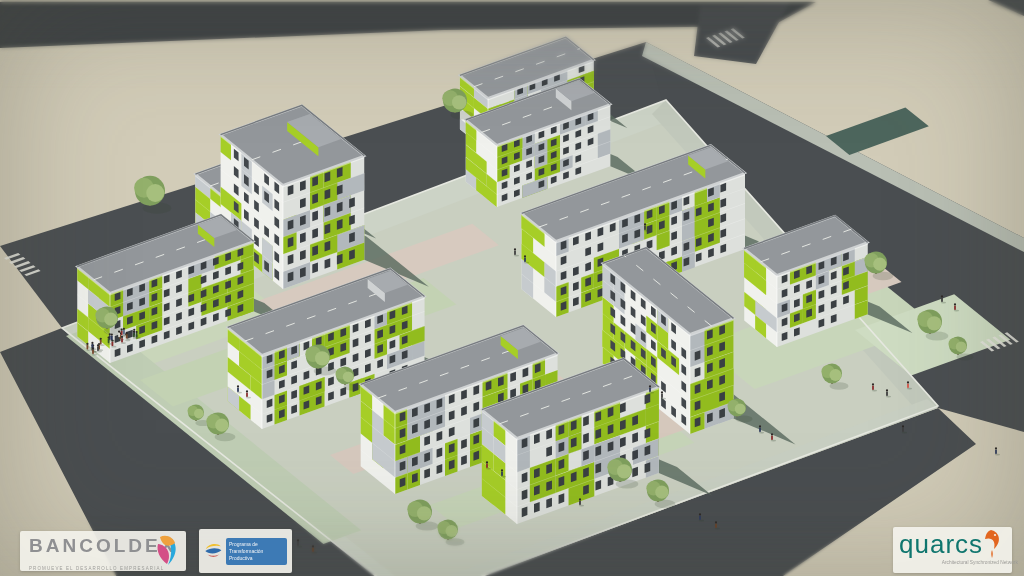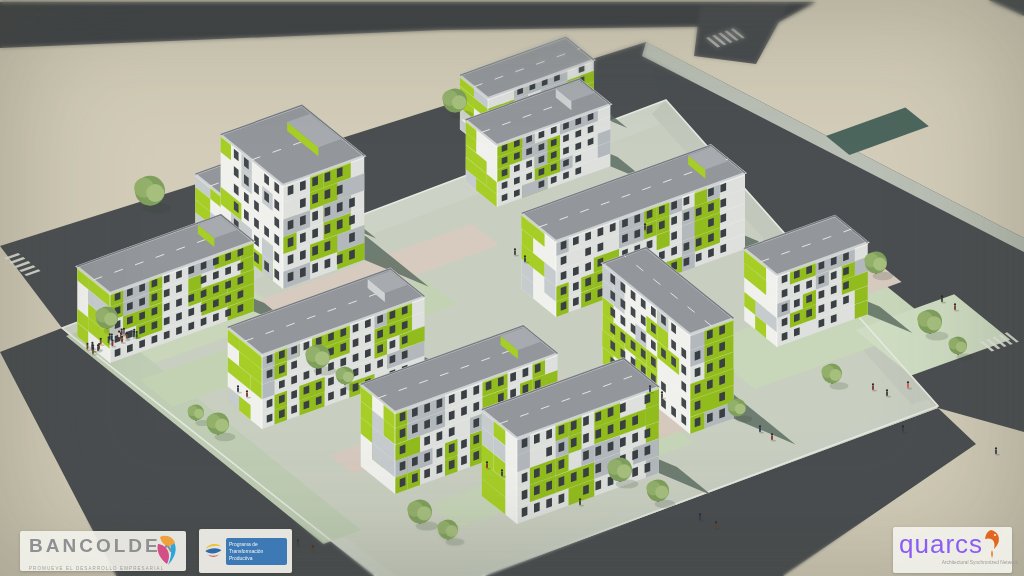--- a/index.html
+++ b/index.html
@@ -22,21 +22,21 @@
   .bx-name{font-size:19px;font-weight:bold;color:#8f9092;letter-spacing:3px;line-height:22px;}
   .bx-tag{display:inline-block;font-size:8px;letter-spacing:2px;color:#9d9d99;white-space:nowrap;
           transform:scale(.56);transform-origin:0 50%;}
   .bx-mark{position:absolute;right:5px;top:4px;}
   #card-ptp{left:199px;top:529px;width:93px;height:44px;padding:5px 5px;box-sizing:border-box;display:flex;align-items:center;gap:3px;}
   .ptp-box{background:#3d7ab5;border-radius:2px;padding:3px 3px;flex:1;}
   .ptp-line{display:block;font-size:8px;color:#f2f4f7;line-height:7px;white-space:nowrap;
             transform:scale(.62);transform-origin:0 50%;}
   #card-quarcs{left:893px;top:527px;width:119px;height:46px;padding:2px 6px;box-sizing:border-box;}
   .q-row{display:flex;align-items:flex-start;}
-  .q-name{font-size:26px;color:#8b5cf6;letter-spacing:1px;line-height:30px;font-weight:normal;}
+  .q-name{font-size:26px;color:#0f766e;letter-spacing:1px;line-height:30px;font-weight:normal;}
   .q-tag{display:block;text-align:right;font-size:8px;color:#9a9a96;white-space:nowrap;
          transform:scale(.6);transform-origin:100% 50%;margin-top:-1px;}
 </style>
 </head>
 <body>
 
 <div id="stage">
   <svg id="scene" width="1024" height="576" viewBox="0 0 1024 576">
       <g>
         <rect x="0" y="0" width="1024" height="576" fill="#d2ccb8"></rect>

